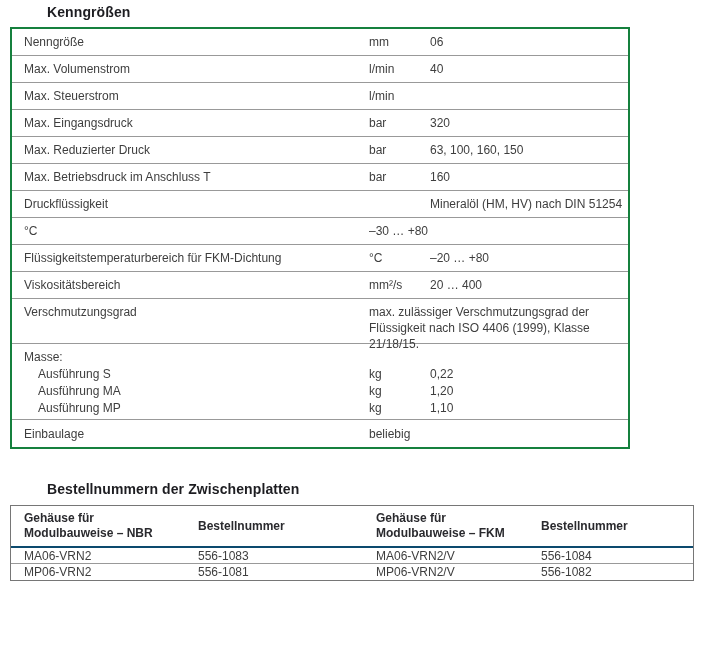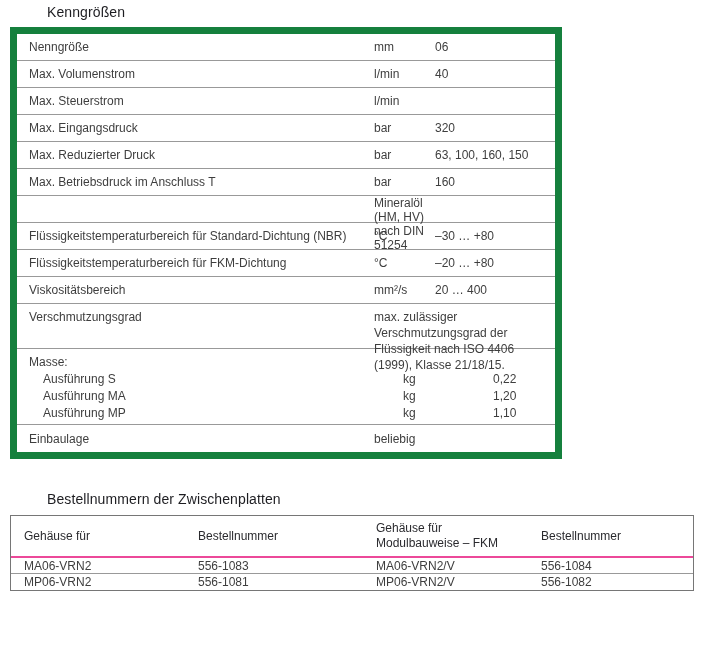--- a/index.html
+++ b/index.html
@@ -1,34 +1,34 @@
 <!DOCTYPE html>
 <html><head>
 <meta charset="utf-8">
 <style>
   html,body{margin:0;padding:0;background:#ffffff;}
   body{width:705px;height:645px;font-family:"Liberation Sans","DejaVu Sans",sans-serif;
        -webkit-font-smoothing:antialiased;color:#3e3e3e;}
   .page{padding-top:4px;}
-  .sec-title{font-size:14px;font-weight:normal;color:#1d1d21;margin:0 0 7px 10px;letter-spacing:0.1px;padding-left:37px;}
+  .sec-title{font-size:14px;font-weight:bold;color:#1d1d21;margin:0 0 7px 10px;letter-spacing:0.1px;padding-left:37px;}
   .sec2-title{margin-top:32px;}
-  .tbl{margin-left:10px;width:552px;border:7px solid #15803d;box-sizing:border-box;font-size:12px;}
+  .tbl{margin-left:10px;width:620px;border:2px solid #15803d;box-sizing:border-box;font-size:12px;}
   .row{display:grid;grid-template-columns:345px 61px auto;align-items:center;
        height:27px;padding-left:12px;border-bottom:1px solid #999;box-sizing:border-box;}
   .row:last-child{border-bottom:none;}
   .row.wide{grid-template-columns:345px auto;}
   .row.tall{height:45px;align-items:start;padding-top:5px;line-height:16px;}
   .row.tall .c-valwide{padding-right:14px;}
   .row.masse{display:block;height:76px;padding:5px 0 0 12px;line-height:17px;}
-  .masse-item{display:grid;grid-template-columns:331px 61px auto;padding-left:14px;gap:29px;}
+  .masse-item{display:grid;grid-template-columns:331px 61px auto;padding-left:14px;}
   .c-label,.c-unit,.c-val,.c-valwide{white-space:normal;}
   .tbl2{margin-left:10px;margin-top:8px;width:684px;border:1px solid #767676;box-sizing:border-box;font-size:12px;}
   .row2{display:grid;grid-template-columns:174px 178px 165px auto;padding-left:13px;
         align-items:center;box-sizing:border-box;}
-  .row2.head{height:42px;border-bottom:2px solid #ec4899;font-weight:normal;color:#2a2a2e;
+  .row2.head{height:42px;border-bottom:2px solid #0c4a6e;font-weight:bold;color:#2a2a2e;
              align-items:center;line-height:15px;}
   .row2.data{height:16px;border-bottom:1px solid #999;}
   .row2.data:last-child{border-bottom:none;}
 </style>
 </head>
 <body>
 
 <div class="page">
 
   <h1 class="sec-title">Kenngrößen</h1>
@@ -57,25 +57,25 @@
       <div class="c-label">Max. Reduzierter Druck</div>
       <div class="c-unit">bar</div>
       <div class="c-val">63,  100,  160,  150</div>
     </div>
     <div class="row">
       <div class="c-label">Max. Betriebsdruck im Anschluss T</div>
       <div class="c-unit">bar</div>
       <div class="c-val">160</div>
     </div>
     <div class="row">
+      <div class="c-label">Druckflüssigkeit</div>
       <div class="c-unit"></div>
       <div class="c-val">Mineralöl (HM, HV) nach DIN 51254</div>
     </div>
     <div class="row">
-      <div class="c-label">Flüssigkeitstemperaturbereich für Standard-Dichtung (NBR)</div>
       <div class="c-unit">°C</div>
       <div class="c-val">–30 … +80</div>
     </div>
     <div class="row">
       <div class="c-label">Flüssigkeitstemperaturbereich für FKM-Dichtung</div>
       <div class="c-unit">°C</div>
       <div class="c-val">–20 … +80</div>
     </div>
     <div class="row">
       <div class="c-label">Viskositätsbereich</div>
@@ -109,20 +109,21 @@
       <div class="c-valwide">beliebig</div>
     </div>
   </div>
 
   <h1 class="sec-title sec2-title">Bestellnummern der Zwischenplatten</h1>
 
   <div class="tbl2">
     <div class="row2 head">
       <div>
         <div>Gehäuse für</div>
+        <div>Modulbauweise – NBR</div>
       </div>
       <div>
         <div>Bestellnummer</div>
         <div></div>
       </div>
       <div>
         <div>Gehäuse für</div>
         <div>Modulbauweise – FKM</div>
       </div>
       <div>

